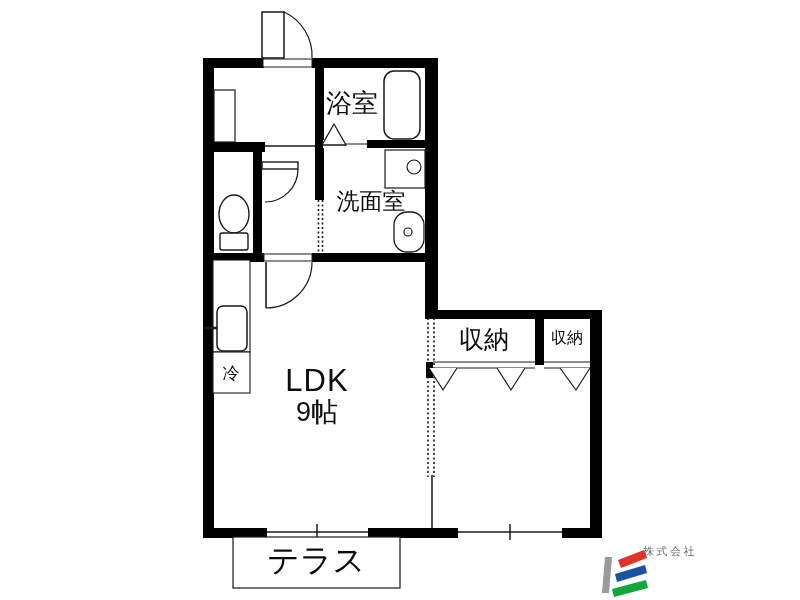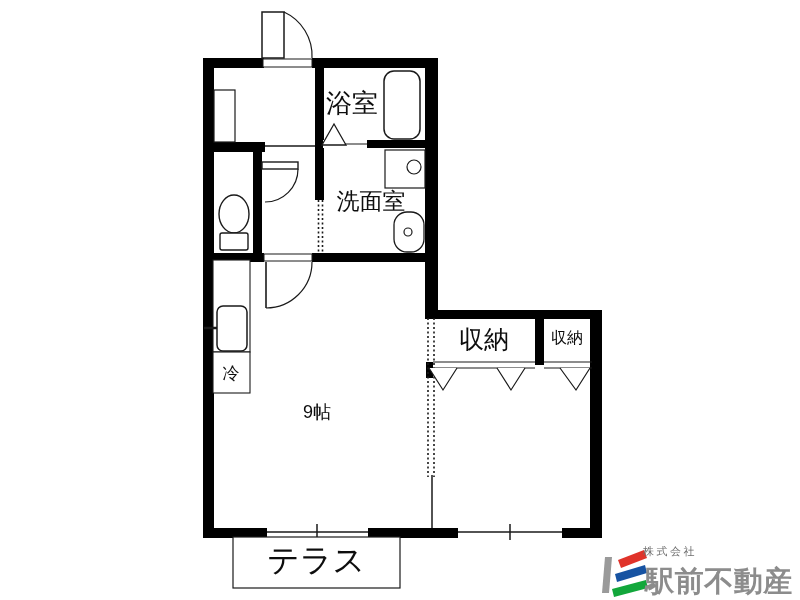--- a/index.html
+++ b/index.html
@@ -8,21 +8,21 @@
     font-family:"Liberation Sans","DejaVu Sans",sans-serif;
   }
   #plan-svg{position:absolute;left:0;top:0;}
   .lbl{
     position:absolute;transform:translate(-50%,-50%);
     color:#0d0d0d;white-space:nowrap;line-height:1;
   }
   .lbl-bath{left:352px;top:103px;font-size:26px;}
   .lbl-washroom{left:371px;top:201px;font-size:23px;text-align:right;}
   .lbl-ldk-title{left:317px;top:380px;font-size:31px;letter-spacing:1px;}
-  .lbl-ldk-size{left:317px;top:412px;font-size:18px;}
+  .lbl-ldk-size{left:317px;top:412px;font-size:27px;}
   .lbl-fridge{left:231px;top:373px;font-size:17px;}
   .lbl-closet-large{left:484px;top:339px;font-size:25px;}
   .lbl-closet-small{left:567px;top:338px;font-size:16px;}
   .lbl-western{left:513px;top:452px;font-size:26px;}
   .lbl-terrace{left:316px;top:560px;font-size:32px;}
   .lbl-company-prefix{left:670px;top:551px;font-size:11px;letter-spacing:2.5px;color:#6f6f6f;}
   .lbl-company-name{left:719px;top:581px;font-size:29px;font-weight:bold;color:#8c8c8c;letter-spacing:0.5px;}
 </style>
 </head>
 <body>
@@ -112,22 +112,22 @@
     <g stroke="none">
       <polygon points="605,557 612,557 609,593 602,593" fill="#9a9a9a"></polygon>
       <polygon points="618,560 644,550 647,558 621,568" fill="#e0332a"></polygon>
       <polygon points="615,574 645,565 647,573 617,582" fill="#1753a2"></polygon>
       <polygon points="612,589 646,580 648,588 614,597" fill="#12a73b"></polygon>
     </g>
   </svg>
 
   <div class="lbl lbl-bath">浴室</div>
   <div class="lbl lbl-washroom">洗面室</div>
+  <div class="lbl lbl-ldk-title">LDK</div>
   <div class="lbl lbl-ldk-size">9帖</div>
   <div class="lbl lbl-fridge">冷</div>
   <div class="lbl lbl-closet-large">収納</div>
   <div class="lbl lbl-closet-small">収納</div>
   <div class="lbl lbl-terrace">テラス</div>
 
   <div class="lbl lbl-company-prefix">株式会社</div>
-  <div class="lbl lbl-company-name">駅前不動産</div>
 
 </div>
 
 </body></html>

